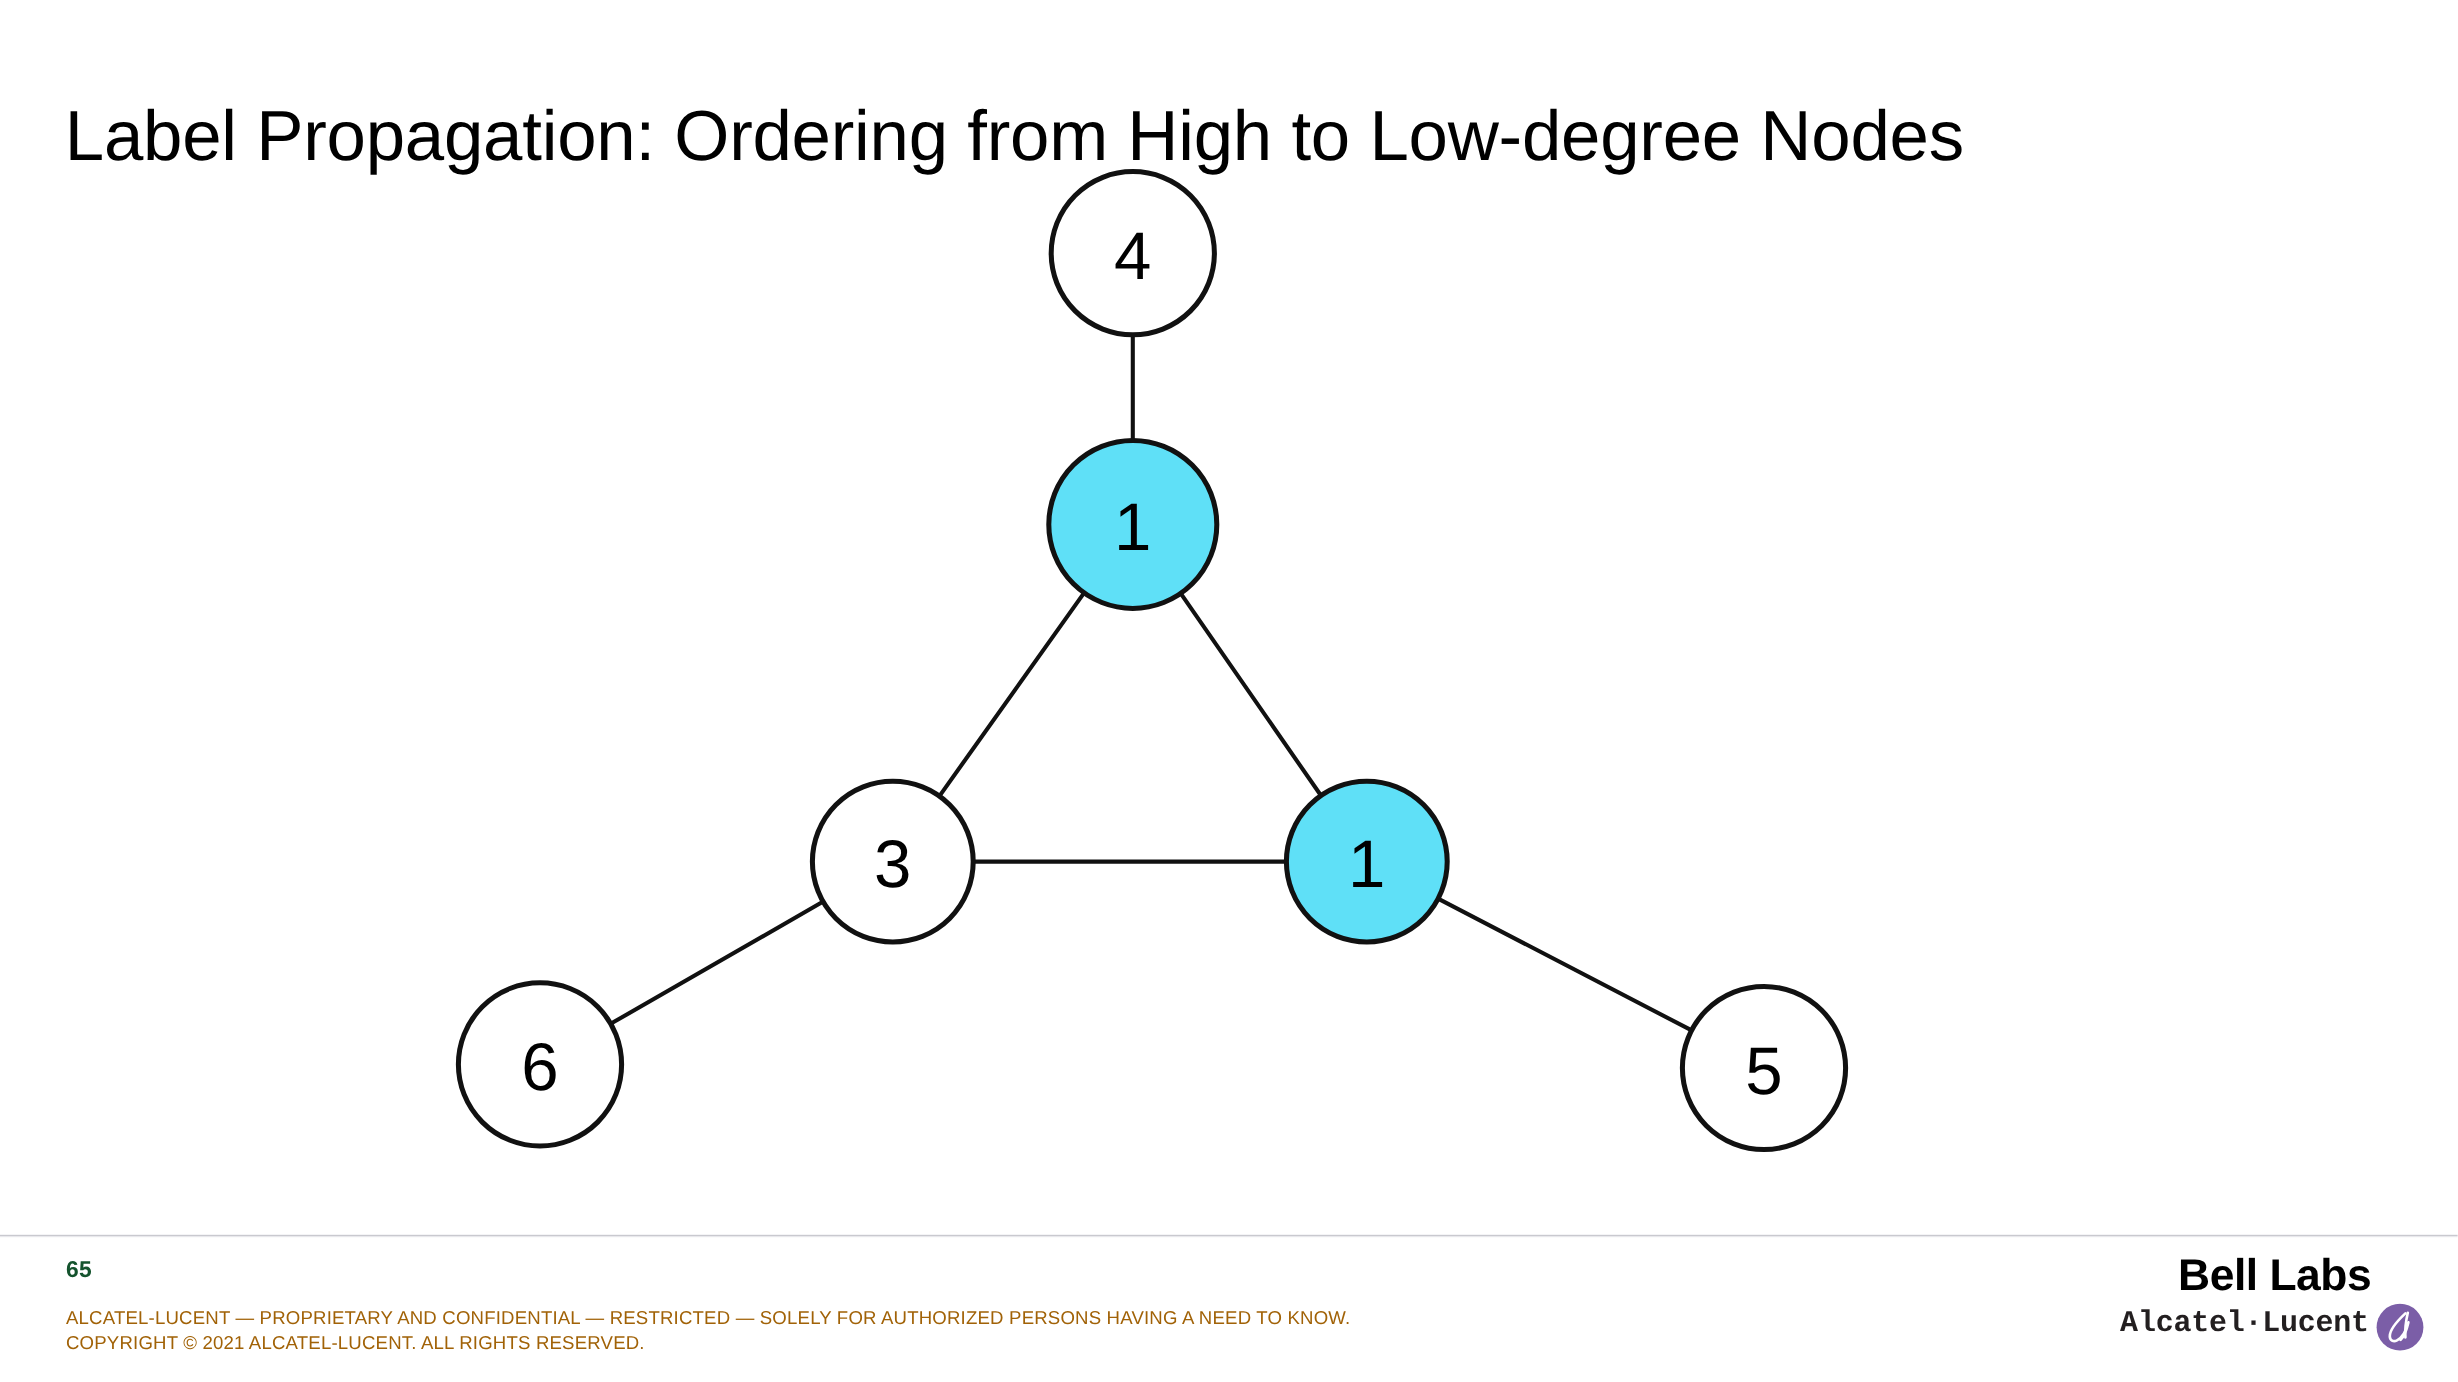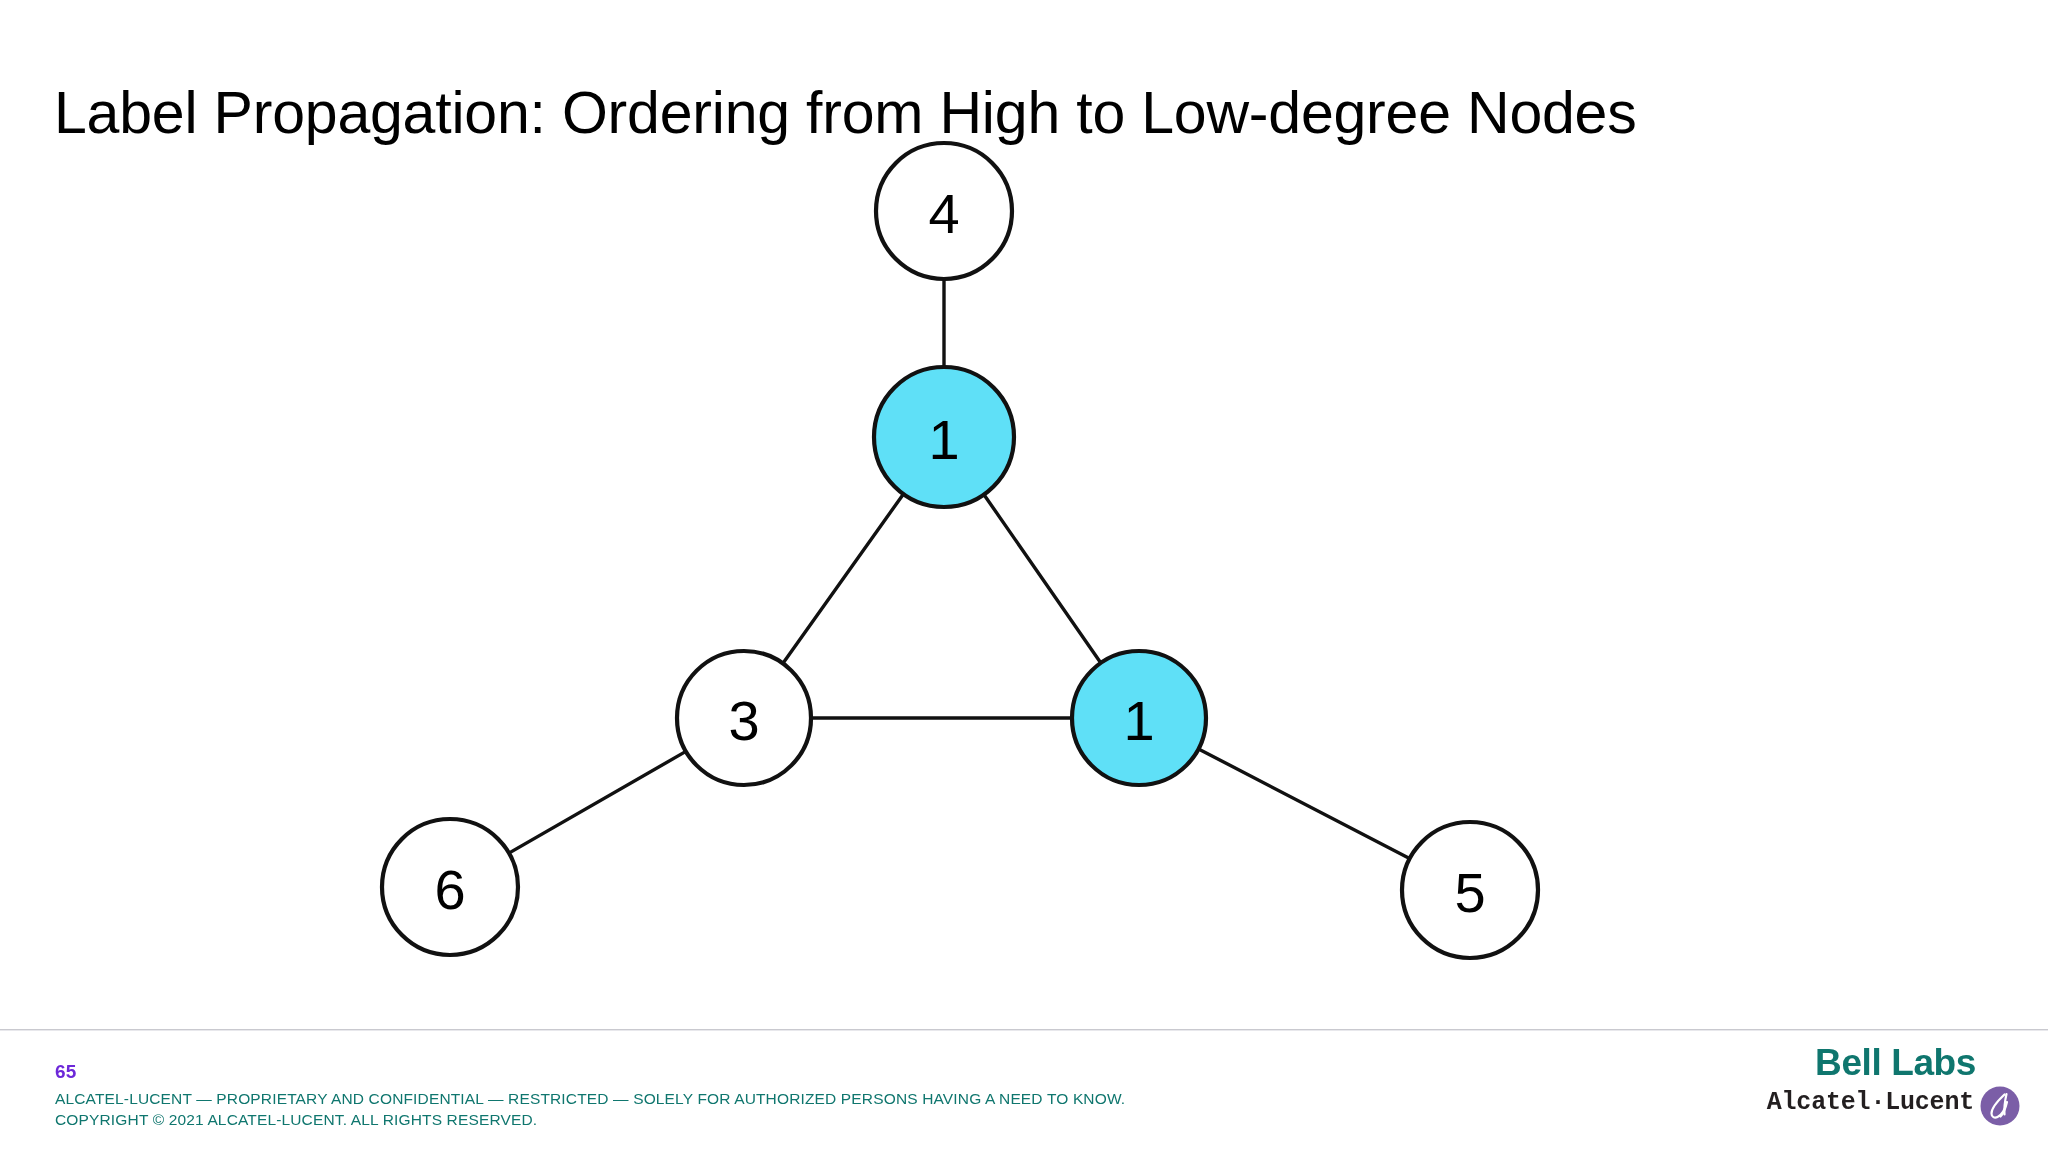--- a/index.html
+++ b/index.html
@@ -85,35 +85,35 @@
   #footer {
     position: absolute;
     left: 0;
     top: 1032px;
     width: 2048px;
     height: 120px;
   }
   #page-number {
     position: absolute;
     left: 55px;
-    top: 29px;
+    top: 16px;
     font-family: "Liberation Sans", sans-serif;
     font-size: 19px;
     font-weight: 700;
-    color: #6d28d9;
+    color: #14532d;
     letter-spacing: 0.2px;
   }
   #legal-block {
     position: absolute;
     left: 55px;
     top: 57px;
     font-family: "Liberation Sans", sans-serif;
     font-size: 15.5px;
     font-weight: 400;
-    color: #0f766e;
+    color: #a16207;
     line-height: 1.34;
     letter-spacing: 0.15px;
     white-space: nowrap;
   }
   #legal-block div { white-space: nowrap; }
 
   
   #brand-lockup {
     position: absolute;
     right: 28px;
@@ -121,21 +121,21 @@
     width: 260px;
     height: 100px;
   }
   #brand-primary {
     position: absolute;
     right: 44px;
     top: 0px;
     font-family: "Liberation Sans", sans-serif;
     font-size: 37px;
     font-weight: 700;
-    color: #0f766e;
+    color: #000000;
     letter-spacing: -0.4px;
     line-height: 1;
     white-space: nowrap;
   }
   #brand-secondary {
     position: absolute;
     right: 46px;
     top: 46px;
     font-family: Liberation Mono, monospace;
     font-size: 25px;

